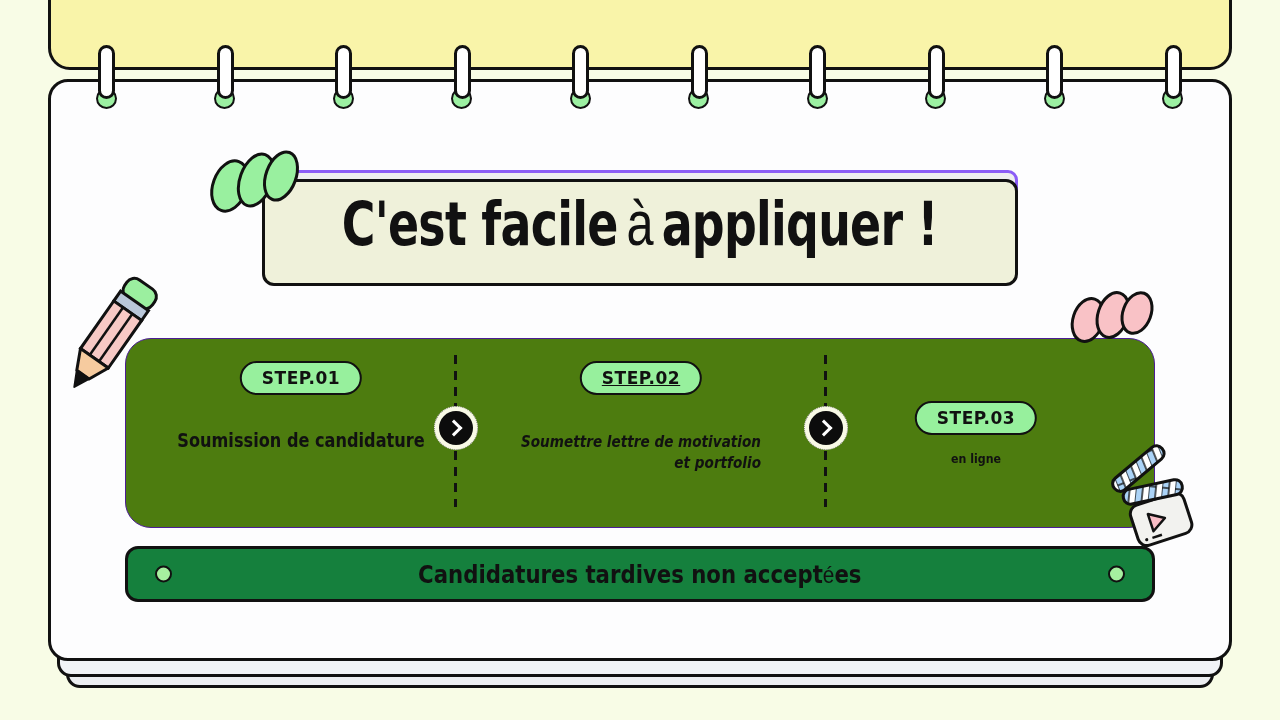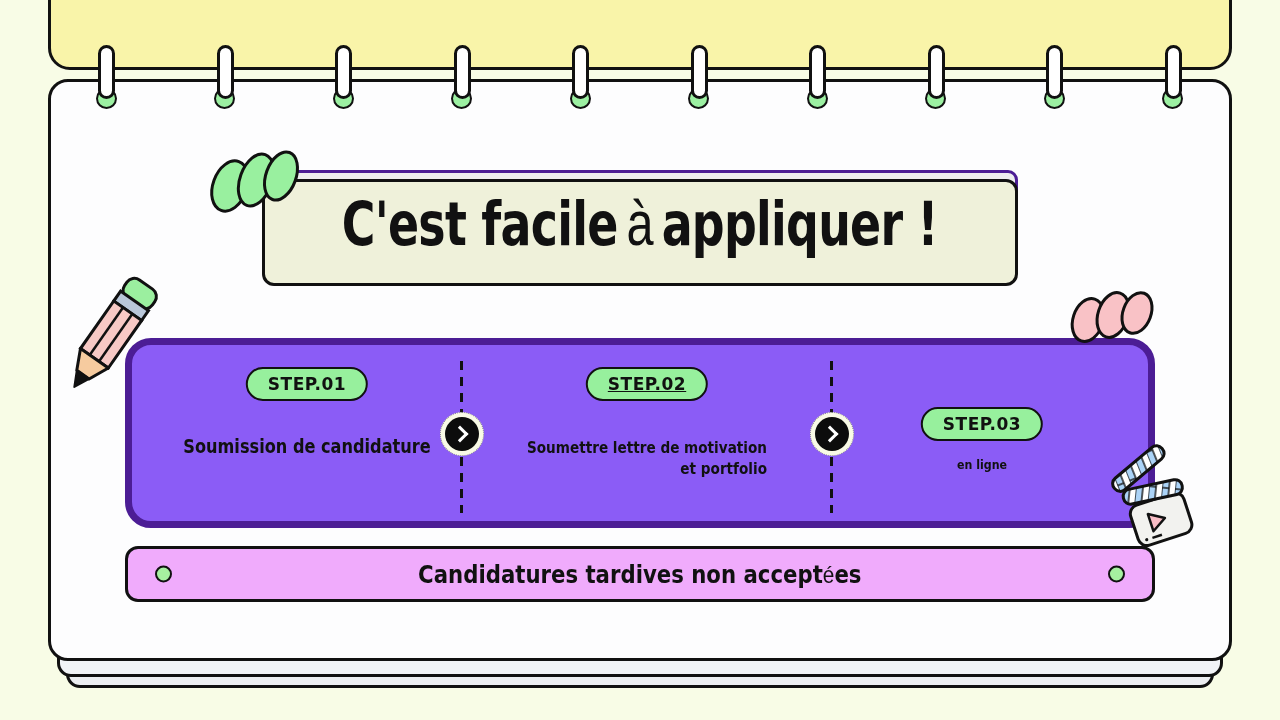--- a/index.html
+++ b/index.html
@@ -41,21 +41,21 @@
     box-sizing:border-box;
   }
   .ring .pin {
     position:absolute; left:0; top:0; width:17px; height:54px;
     background:#fff; border:3px solid #111; border-radius:10px;
     box-sizing:border-box;
   }
   
   .title-box {
     position:absolute; left:262px; top:170px; width:756px; height:107px;
-    background:#EDEDEF; border:3px solid #4c1d95; border-radius:10px; z-index:6;
+    background:#EDEDEF; border:3px solid #8b5cf6; border-radius:10px; z-index:6;
     display:flex; align-items:center; justify-content:center;
     box-sizing:border-box;
   }
   .title-box::after {
     content:""; position:absolute; left:-3px; top:6px; width:100%; height:100%;
     background:#EFF1DA; border:3px solid #111; border-radius:12px; z-index:-1;
   }
   .title-text {
     font-size:62px; font-weight:bold; color:#111; white-space:nowrap;
     display:inline-block; transform:scale(0.74,0.97); letter-spacing:-1px;
@@ -66,21 +66,21 @@
   }
   
   .scribble-green { position:absolute; left:202px; top:142px; z-index:8; }
   .scribble-pink  { position:absolute; left:1066px; top:284px; z-index:8; }
   .pencil  { position:absolute; left:108px; top:276px; z-index:7;
              transform:rotate(35deg); transform-origin:30px 20px; }
   .clapper { position:absolute; left:1098px; top:444px; z-index:8; }
   
   .panel {
     position:absolute; left:125px; top:338px; width:1030px; height:190px;
-    background:#8b5cf6; border:7px solid #4c1d95; border-radius:26px; z-index:4;
+    background:#4d7c0f; border:1px solid #4c1d95; border-radius:26px; z-index:4;
     box-sizing:border-box;
   }
   .badge {
     position:absolute; top:22px; transform:translateX(-50%);
     background:#97F09D; border:2.5px solid #111; border-radius:17px;
     padding:5px 20px; font-size:17px; font-weight:bold; color:#111;
     white-space:nowrap; letter-spacing:0.5px;
   }
   .divider {
     position:absolute; top:16px; width:3px; height:152px;
@@ -104,21 +104,21 @@
     text-align:right; white-space:nowrap;
   }
   .sq { display:inline-block; transform:scaleX(0.85); white-space:nowrap; }
   .t1 { font-size:19px; }
   .t2 { font-size:16px; line-height:21px; }
   .t3a { font-size:27px; }
   .t3b { font-size:13px; }
   
   .banner {
     position:absolute; left:125px; top:546px; width:1030px; height:56px;
-    background:#f0abfc; border:3px solid #111; border-radius:13px; z-index:4;
+    background:#15803d; border:3px solid #111; border-radius:13px; z-index:4;
     display:flex; align-items:center; justify-content:center; box-sizing:border-box;
   }
   .banner .bdot {
     position:absolute; top:50%; transform:translateY(-50%);
     width:17px; height:17px; border-radius:50%;
     background:#A6F0A0; border:2.5px solid #111; box-sizing:border-box;
   }
   .bdot-left { left:27px; }
   .bdot-right { right:27px; }
   .banner-text { font-size:25px; font-weight:bold; color:#111; }
@@ -214,21 +214,21 @@
     <div class="arrow-ring" style="left:678px; top:67px;">
       <div class="arrow-circle">
           <span class="chev"></span>
         </div>
     </div>
 
     <div class="step-text t1" style="left:175px; top:90px;">
       <span class="sq">Soumission de candidature</span>
     </div>
 
-    <div class="step-text t2" style="left:515px; top:92px;">
+    <div class="step-text t2" style="left:515px; top:92px;font-style:italic;">
       <span class="sq" style="display:block;">Soumettre lettre de motivation</span>
       <span class="sq" style="display:block;">et portfolio</span>
     </div>
 
     <div class="step-text t3b" style="left:850px; top:112px;">
       <span class="sq">en ligne</span>
     </div>
   </div>
 
   <svg class="scribble-pink" width="96" height="66" viewBox="0 0 96 66">

